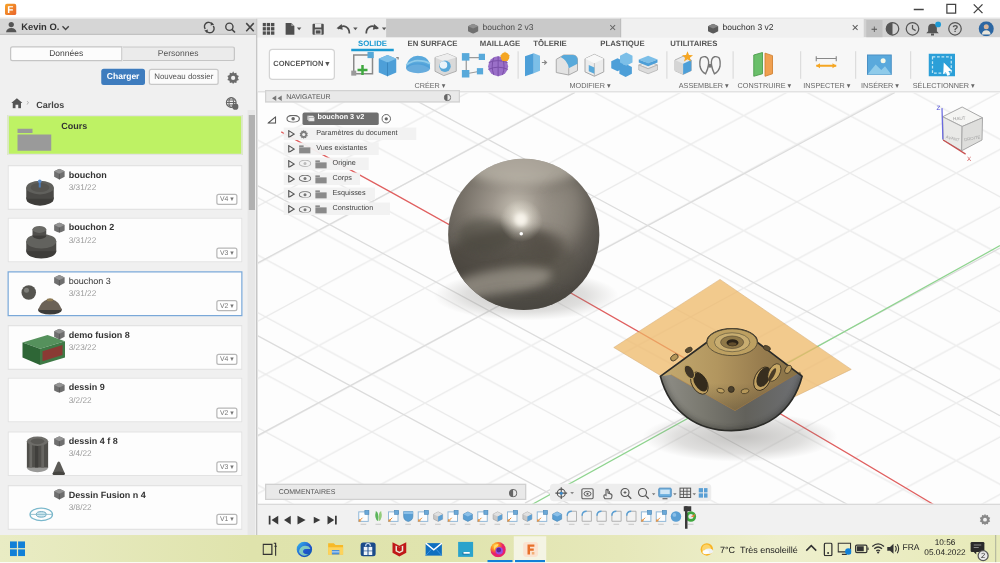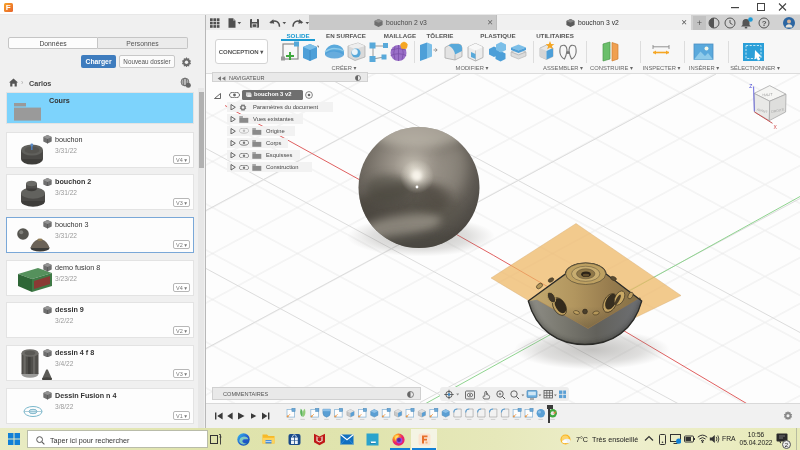--- a/index.html
+++ b/index.html
@@ -13,20 +13,37 @@
  <div class="abs" style="left:5.8px;top:2.5px;color:#fff;font-size:8px;font-weight:bold">F</div>
  <svg class="ico" style="left:728px;top:0" width="70" height="14" viewBox="0 0 70 14">
   <rect x="3" y="7" width="8" height="1.2" fill="#444"></rect>
   <rect x="29.5" y="3.5" width="7" height="7" fill="none" stroke="#444" stroke-width="1"></rect>
   <path d="M51 3.5 L58 10.5 M58 3.5 L51 10.5" stroke="#444" stroke-width="1.1"></path>
  </svg>
 </div>
 
 <div class="abs" style="left:0;top:15px;width:206px;height:413px;background:#f0f0f0;border-right:1px solid #b8b8b8">
 
+ <div class="abs" style="left:0;top:0;width:205px;height:12.5px;background:#d6d6d6;border-bottom:1px solid #c2c2c2">
+  <svg class="ico" style="left:4px;top:2px" width="10" height="9" viewBox="0 0 10 9">
+          <circle cx="5" cy="2.6" r="2.1" fill="#555"></circle>
+          <path d="M0.8 9 Q1.2 5.4 5 5.4 Q8.8 5.4 9.2 9 Z" fill="#555"></path>
+        </svg>
+  <div class="abs" style="left:17px;top:2.2px;font-size:7.5px;font-weight:bold;color:#333">Kevin O.</div>
+  <svg class="ico" style="left:49px;top:4.5px" width="7" height="5" viewBox="0 0 7 5">
+          <path d="M1 1 L3.5 3.6 L6 1" stroke="#444" stroke-width="1.1" fill="none"></path>
+        </svg>
+  <svg class="ico" style="left:162px;top:1.5px" width="44" height="10" viewBox="0 0 44 10">
+   <path d="M2.2 6.2 A3.3 3.3 0 0 1 7.6 2.2 M8.6 3.8 A3.3 3.3 0 0 1 3.2 7.9" stroke="#444" stroke-width="1.1" fill="none"></path>
+   <path d="M7.2 0.6 L9.3 2.8 L6.4 3.4 Z M3.6 9.4 L1.5 7.3 L4.4 6.6 Z" fill="#444"></path>
+   <circle cx="21.5" cy="4.4" r="2.9" fill="none" stroke="#444" stroke-width="1.1"></circle>
+          <path d="M23.6 6.5 L26 9" stroke="#444" stroke-width="1.2"></path>
+   <path d="M35 1.5 L41 8 M41 1.5 L35 8" stroke="#444" stroke-width="1.2"></path>
+  </svg>
+ </div>
 
  <div class="abs" style="left:8px;top:22px;width:90px;height:11.5px;background:#fcfcfc;border:1px solid #c5c5c5;border-radius:2px 0 0 2px;text-align:center;font-size:6.8px;color:#444;line-height:11px">Données</div>
  <div class="abs" style="left:98px;top:22px;width:90px;height:11.5px;background:#ebebeb;border:1px solid #c5c5c5;border-left:none;border-radius:0 2px 2px 0;text-align:center;font-size:6.8px;color:#555;line-height:11px">Personnes</div>
 
  <div class="abs" style="left:81px;top:40px;width:35px;height:13px;background:#3e7cbe;border-radius:2px;text-align:center;font-size:6.8px;font-weight:bold;color:#fff;line-height:13px">Charger</div>
  <div class="abs" style="left:119px;top:40px;width:56px;height:13px;background:#fbfbfb;border:1px solid #c8c8c8;border-radius:2px;text-align:center;font-size:6.3px;color:#555;line-height:12px">Nouveau dossier</div>
  <svg class="ico" style="left:181px;top:41px" width="11" height="11" viewBox="0 0 11 11">
         <path d="M5.5 1 L6.3 2.6 L8.1 2.2 L8.4 4 L10.1 4.7 L9.2 6.3 L10.1 7.9 L8.4 8.6 L8.1 10.4 L6.3 10 L5.5 11.6 L4.7 10 L2.9 10.4 L2.6 8.6 L0.9 7.9 L1.8 6.3 L0.9 4.7 L2.6 4 L2.9 2.2 L4.7 2.6 Z" fill="#6b6b6b"></path>
         <circle cx="5.5" cy="6.3" r="1.7" fill="#f0f0f0"></circle>
       </svg>
@@ -42,21 +59,21 @@
         <path d="M1.2 5 L8.8 5 M1.7 3 L8.3 3 M1.7 7 L8.3 7" stroke="#666" stroke-width="0.8"></path>
         <circle cx="8.3" cy="8.3" r="2.5" fill="#666"></circle>
       </svg>
 
  <div class="abs" style="left:198px;top:73px;width:6px;height:340px;background:#e7e7e7"></div>
  <div class="abs" style="left:198.5px;top:77px;width:5px;height:76px;background:#b1b1b1"></div>
 </div>
 
 <div class="abs" style="left:0;top:15px;width:196px;height:407px;overflow:hidden">
 
- <div class="abs" style="left:6px;top:77px;width:188px;height:32px;background:#7dd3fc;border:1px solid #e3e3e3">
+ <div class="abs" style="left:6px;top:77px;width:188px;height:32px;background:#bef264;border:1px solid #e3e3e3">
   <svg class="ico" style="left:6px;top:6px" width="30" height="22" viewBox="0 0 30 22">
           <rect x="1" y="4" width="12" height="3.4" fill="#9a9a9a"></rect>
           <rect x="1" y="8.6" width="27" height="13" fill="#9a9a9a"></rect>
         </svg>
   <div class="abs" style="left:42px;top:2.5px;font-size:7.2px;font-weight:bold;color:#333">Cours</div>
  </div>
 </div>
 <div class="abs" style="left:0;top:0;width:0;height:0">
 <div class="abs" style="left:6px;top:131.5px;width:188px;height:36px;background:#fdfdfd;border:1px solid #e3e3e3;overflow:hidden">
         <svg class="ico" style="left:12px;top:9px" width="26" height="24" viewBox="0 0 26 24">
@@ -65,21 +82,21 @@
 <ellipse cx="13" cy="8" rx="11" ry="5.5" fill="#60605c"></ellipse>
           <ellipse cx="13" cy="8" rx="7.5" ry="3.6" fill="#555450"></ellipse>
 <rect x="12" y="3" width="1.6" height="5" fill="#4a7ab5"></rect>
           <circle cx="12.8" cy="3" r="1.4" fill="#5a8ac5"></circle>
         </svg>
         <svg class="ico" style="left:36px;top:2.5px" width="9" height="8.5" viewBox="0 0 9 8.5">
           <path d="M4.5 0 L8.7 2 L8.7 6.4 L4.5 8.5 L0.3 6.4 L0.3 2 Z" fill="#6f6f6f"></path>
           <path d="M4.5 0 L8.7 2 L4.5 4 L0.3 2 Z" fill="#939393"></path>
           <path d="M4.5 4 L4.5 8.5" stroke="#555" stroke-width="0.7"></path>
         </svg>
-        <div class="abs" style="left:48px;top:2px;font-size:7.2px;font-weight:normal;color:#333">bouchon</div>
+        <div class="abs" style="left:48px;top:2px;font-size:7.2px;font-weight:bold;color:#333">bouchon</div>
         <div class="abs" style="left:48px;top:14px;font-size:6.6px;color:#999">3/31/22</div>
         <div class="abs" style="left:166px;top:22.5px;width:17px;height:9px;background:#fff;border:1px solid #b7b7b7;border-radius:2px;font-size:5.5px;color:#777;text-align:center;line-height:8.5px">V4 ▾</div>
       </div>
 <div class="abs" style="left:6px;top:174.2px;width:188px;height:36px;background:#fdfdfd;border:1px solid #e3e3e3;overflow:hidden">
         <svg class="ico" style="left:12px;top:5px" width="28" height="28" viewBox="0 0 28 28">
 <ellipse cx="14" cy="21" rx="12" ry="5.8" fill="#3e3d3a"></ellipse>
           <rect x="2" y="13" width="24" height="8" fill="#4a4946"></rect>
 <ellipse cx="14" cy="13" rx="12" ry="5.8" fill="#62625e"></ellipse>
 <ellipse cx="12.5" cy="8.5" rx="5.5" ry="2.8" fill="#3e3d3a"></ellipse>
           <rect x="7" y="3.5" width="11" height="5" fill="#504f4c"></rect>
@@ -116,21 +133,21 @@
 <path d="M2 8 L22 2 L36 7 L16 13 Z" fill="#55915c"></path>
 <path d="M2 8 L16 13 L16 26 L2 20 Z" fill="#2e6636"></path>
 <path d="M16 13 L36 7 L36 20 L16 26 Z" fill="#3f7a46"></path>
 <path d="M18 15 L34 10 L34 18 L18 23 Z" fill="#8a3a34"></path>
         </svg>
         <svg class="ico" style="left:36px;top:2.5px" width="9" height="8.5" viewBox="0 0 9 8.5">
           <path d="M4.5 0 L8.7 2 L8.7 6.4 L4.5 8.5 L0.3 6.4 L0.3 2 Z" fill="#6f6f6f"></path>
           <path d="M4.5 0 L8.7 2 L4.5 4 L0.3 2 Z" fill="#939393"></path>
           <path d="M4.5 4 L4.5 8.5" stroke="#555" stroke-width="0.7"></path>
         </svg>
-        <div class="abs" style="left:48px;top:2px;font-size:7.2px;font-weight:normal;color:#333">demo fusion 8</div>
+        <div class="abs" style="left:48px;top:2px;font-size:7.2px;font-weight:bold;color:#333">demo fusion 8</div>
         <div class="abs" style="left:48px;top:14px;font-size:6.6px;color:#999">3/23/22</div>
         <div class="abs" style="left:166px;top:22.5px;width:17px;height:9px;background:#fff;border:1px solid #b7b7b7;border-radius:2px;font-size:5.5px;color:#777;text-align:center;line-height:8.5px">V4 ▾</div>
       </div>
 <div class="abs" style="left:6px;top:302.3px;width:188px;height:36px;background:#fdfdfd;border:1px solid #e3e3e3;overflow:hidden">
         <svg class="ico" style="left:36px;top:2.5px" width="9" height="8.5" viewBox="0 0 9 8.5">
           <path d="M4.5 0 L8.7 2 L8.7 6.4 L4.5 8.5 L0.3 6.4 L0.3 2 Z" fill="#6f6f6f"></path>
           <path d="M4.5 0 L8.7 2 L4.5 4 L0.3 2 Z" fill="#939393"></path>
           <path d="M4.5 4 L4.5 8.5" stroke="#555" stroke-width="0.7"></path>
         </svg>
         <div class="abs" style="left:48px;top:2px;font-size:7.2px;font-weight:bold;color:#333">dessin 9</div>
@@ -849,27 +866,20 @@
 
 <div class="abs" style="left:0;top:428px;width:800px;height:22px;background:linear-gradient(90deg,#e9ecc4 0%,#dfe3ac 25%,#e0e4ae 45%,#e6e8ba 62%,#eeefcd 78%,#e7eab8 100%)">
  <svg class="ico" style="left:8px;top:5px" width="12" height="12" viewBox="0 0 12 12">
         <g fill="#1180d7">
           <rect x="0" y="0" width="5.5" height="5.5"></rect>
           <rect x="6.5" y="0" width="5.5" height="5.5"></rect>
           <rect x="0" y="6.5" width="5.5" height="5.5"></rect>
           <rect x="6.5" y="6.5" width="5.5" height="5.5"></rect>
         </g>
       </svg>
- <div class="abs" style="left:27px;top:2px;width:181px;height:18px;background:#fff;border:1px solid #b9bcaa">
-  <svg class="ico" style="left:8px;top:5px" width="9" height="9" viewBox="0 0 9 9">
-          <circle cx="3.6" cy="3.6" r="2.9" fill="none" stroke="#555" stroke-width="1"></circle>
-          <path d="M5.8 5.8 L8.4 8.4" stroke="#555" stroke-width="1.1"></path>
-        </svg>
-  <span style="position:absolute;left:22px;top:4.5px;font-size:7.2px;color:#333">Taper ici pour rechercher</span>
- </div>
  
  <svg class="ico" style="left:210px;top:5.5px" width="12" height="11" viewBox="0 0 12 11">
         <rect x="0.5" y="1.5" width="7" height="8" fill="none" stroke="#333" stroke-width="1"></rect>
         <path d="M9 0.5 L10.5 0.5 L10.5 10.5 M9.5 3 L11.5 3" stroke="#333" stroke-width="0.9" fill="none"></path>
       </svg>
  
  <svg class="ico" style="left:237px;top:4.5px" width="13" height="13" viewBox="0 0 13 13">
   <defs>
           <linearGradient id="edg" x1="0" y1="0" x2="1" y2="1">
             <stop offset="0" stop-color="#35c1f1"></stop>

